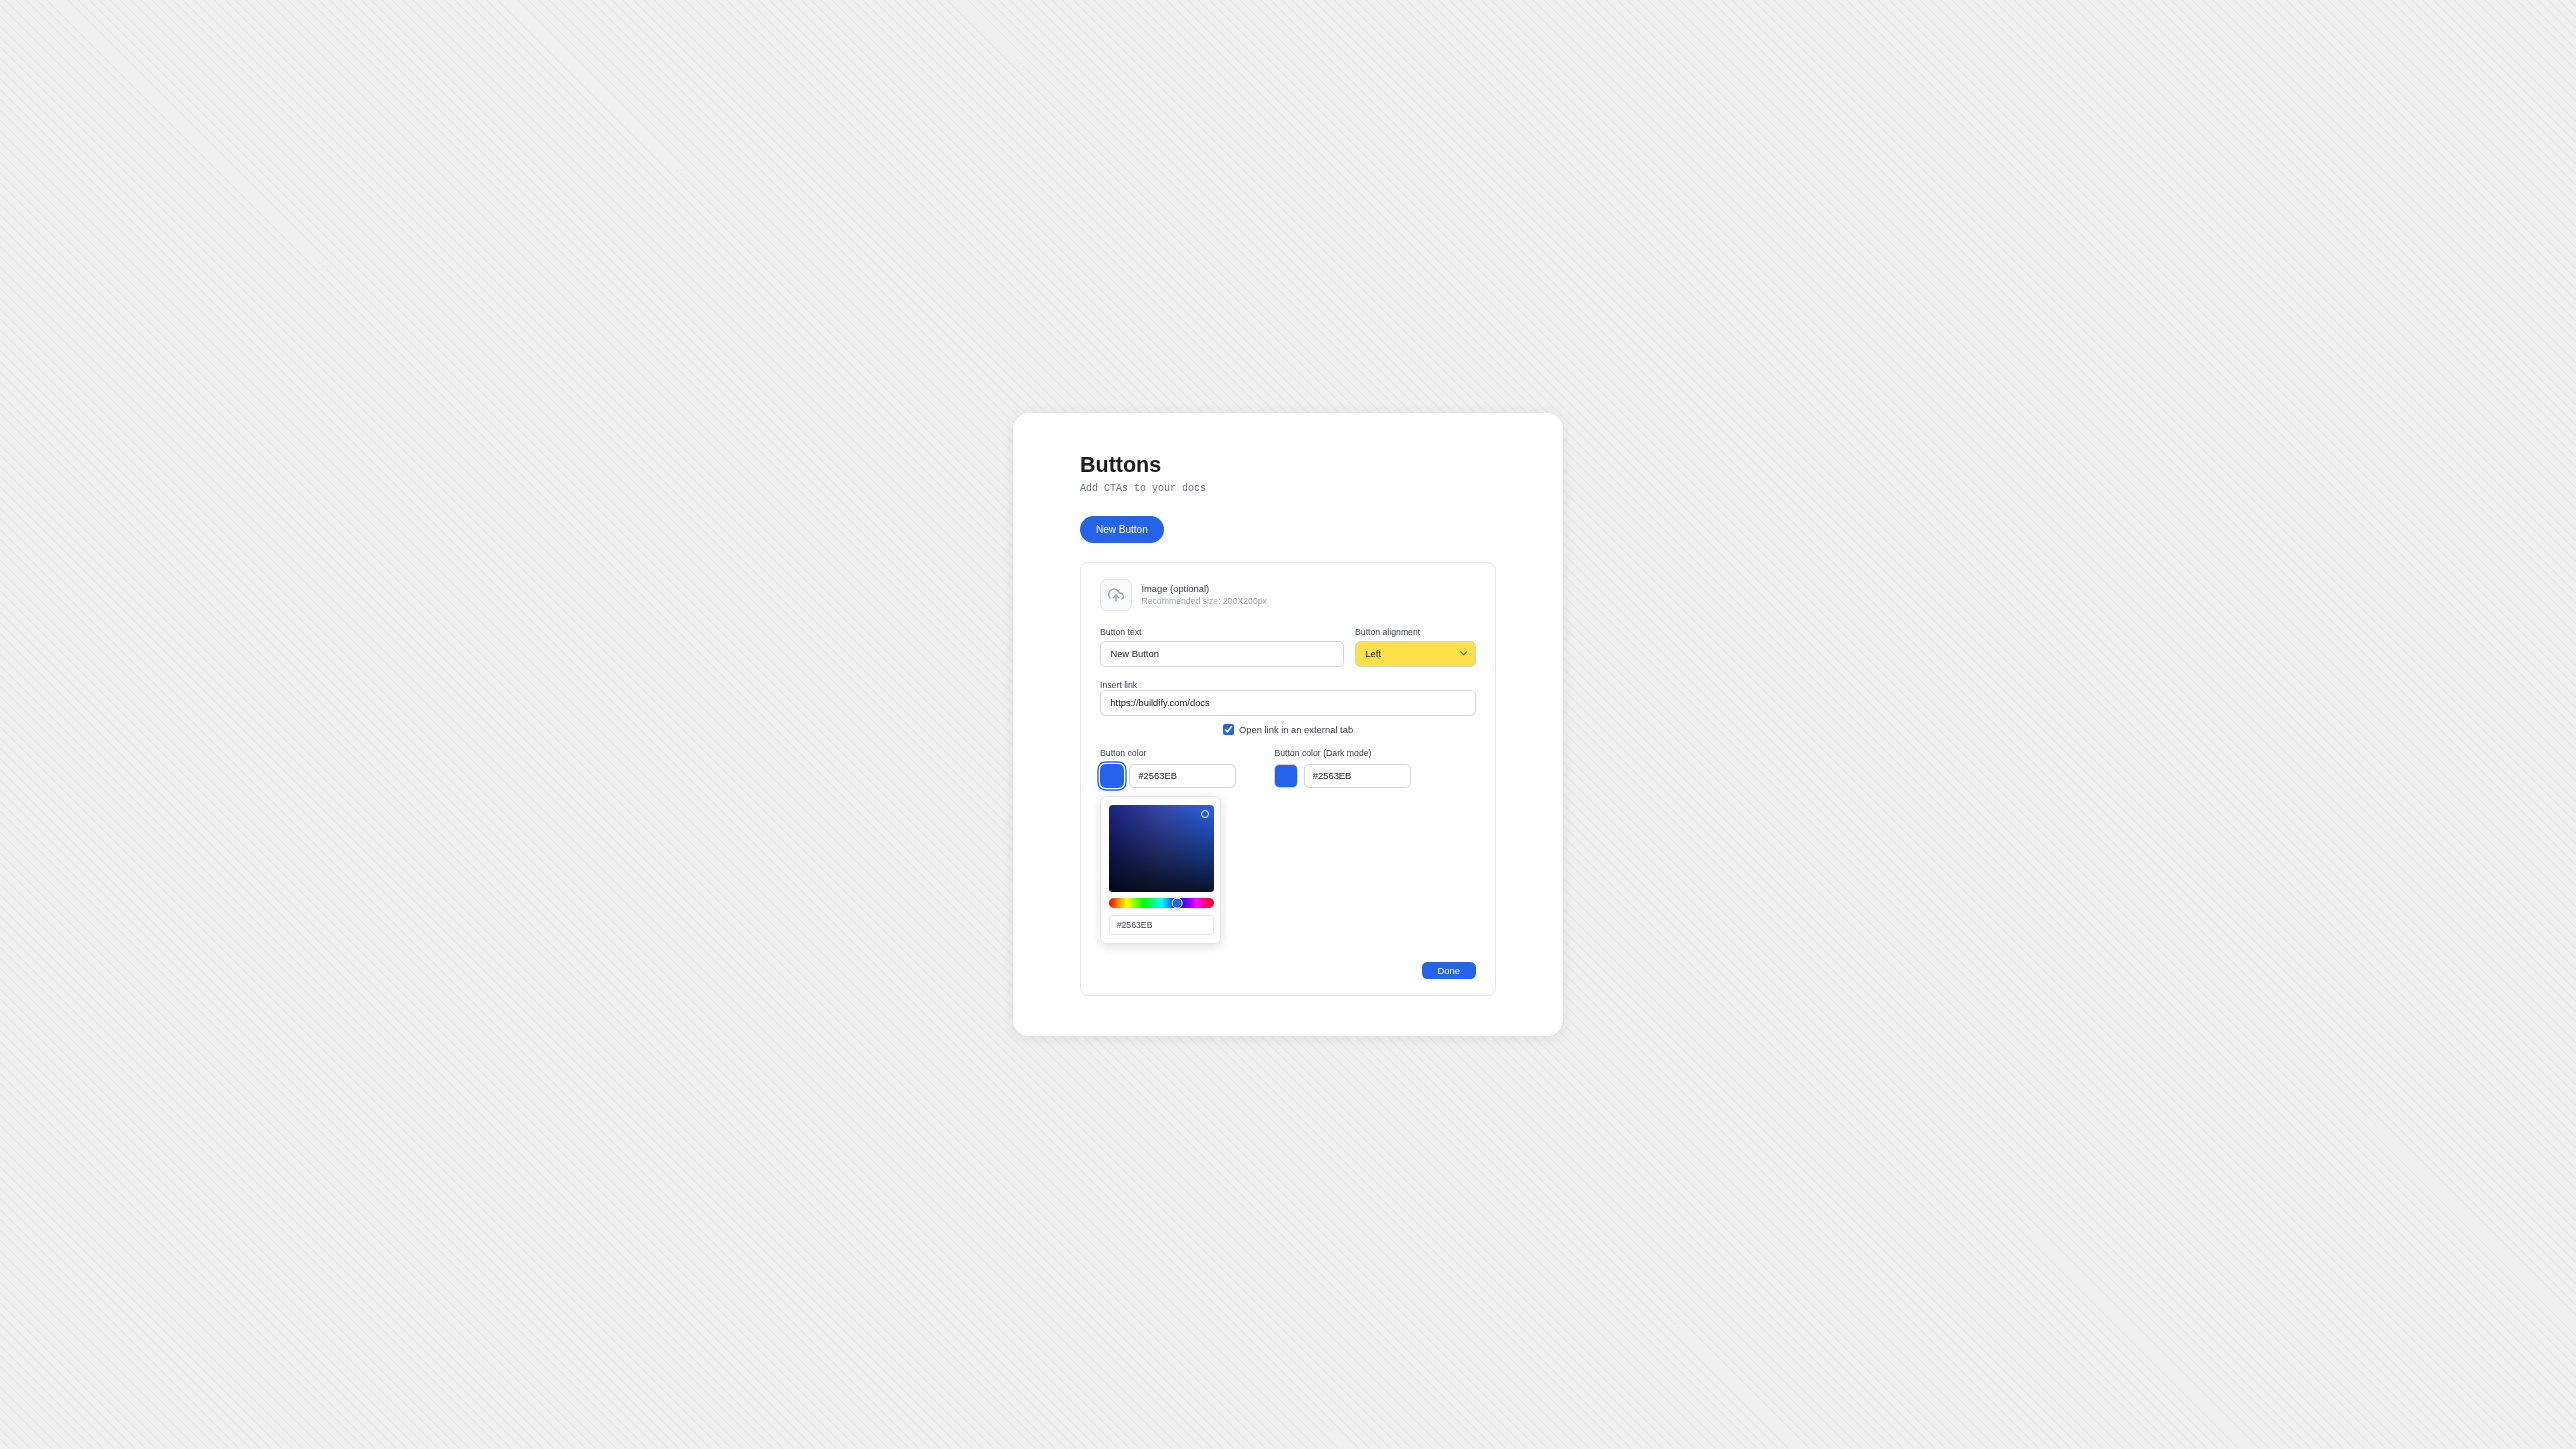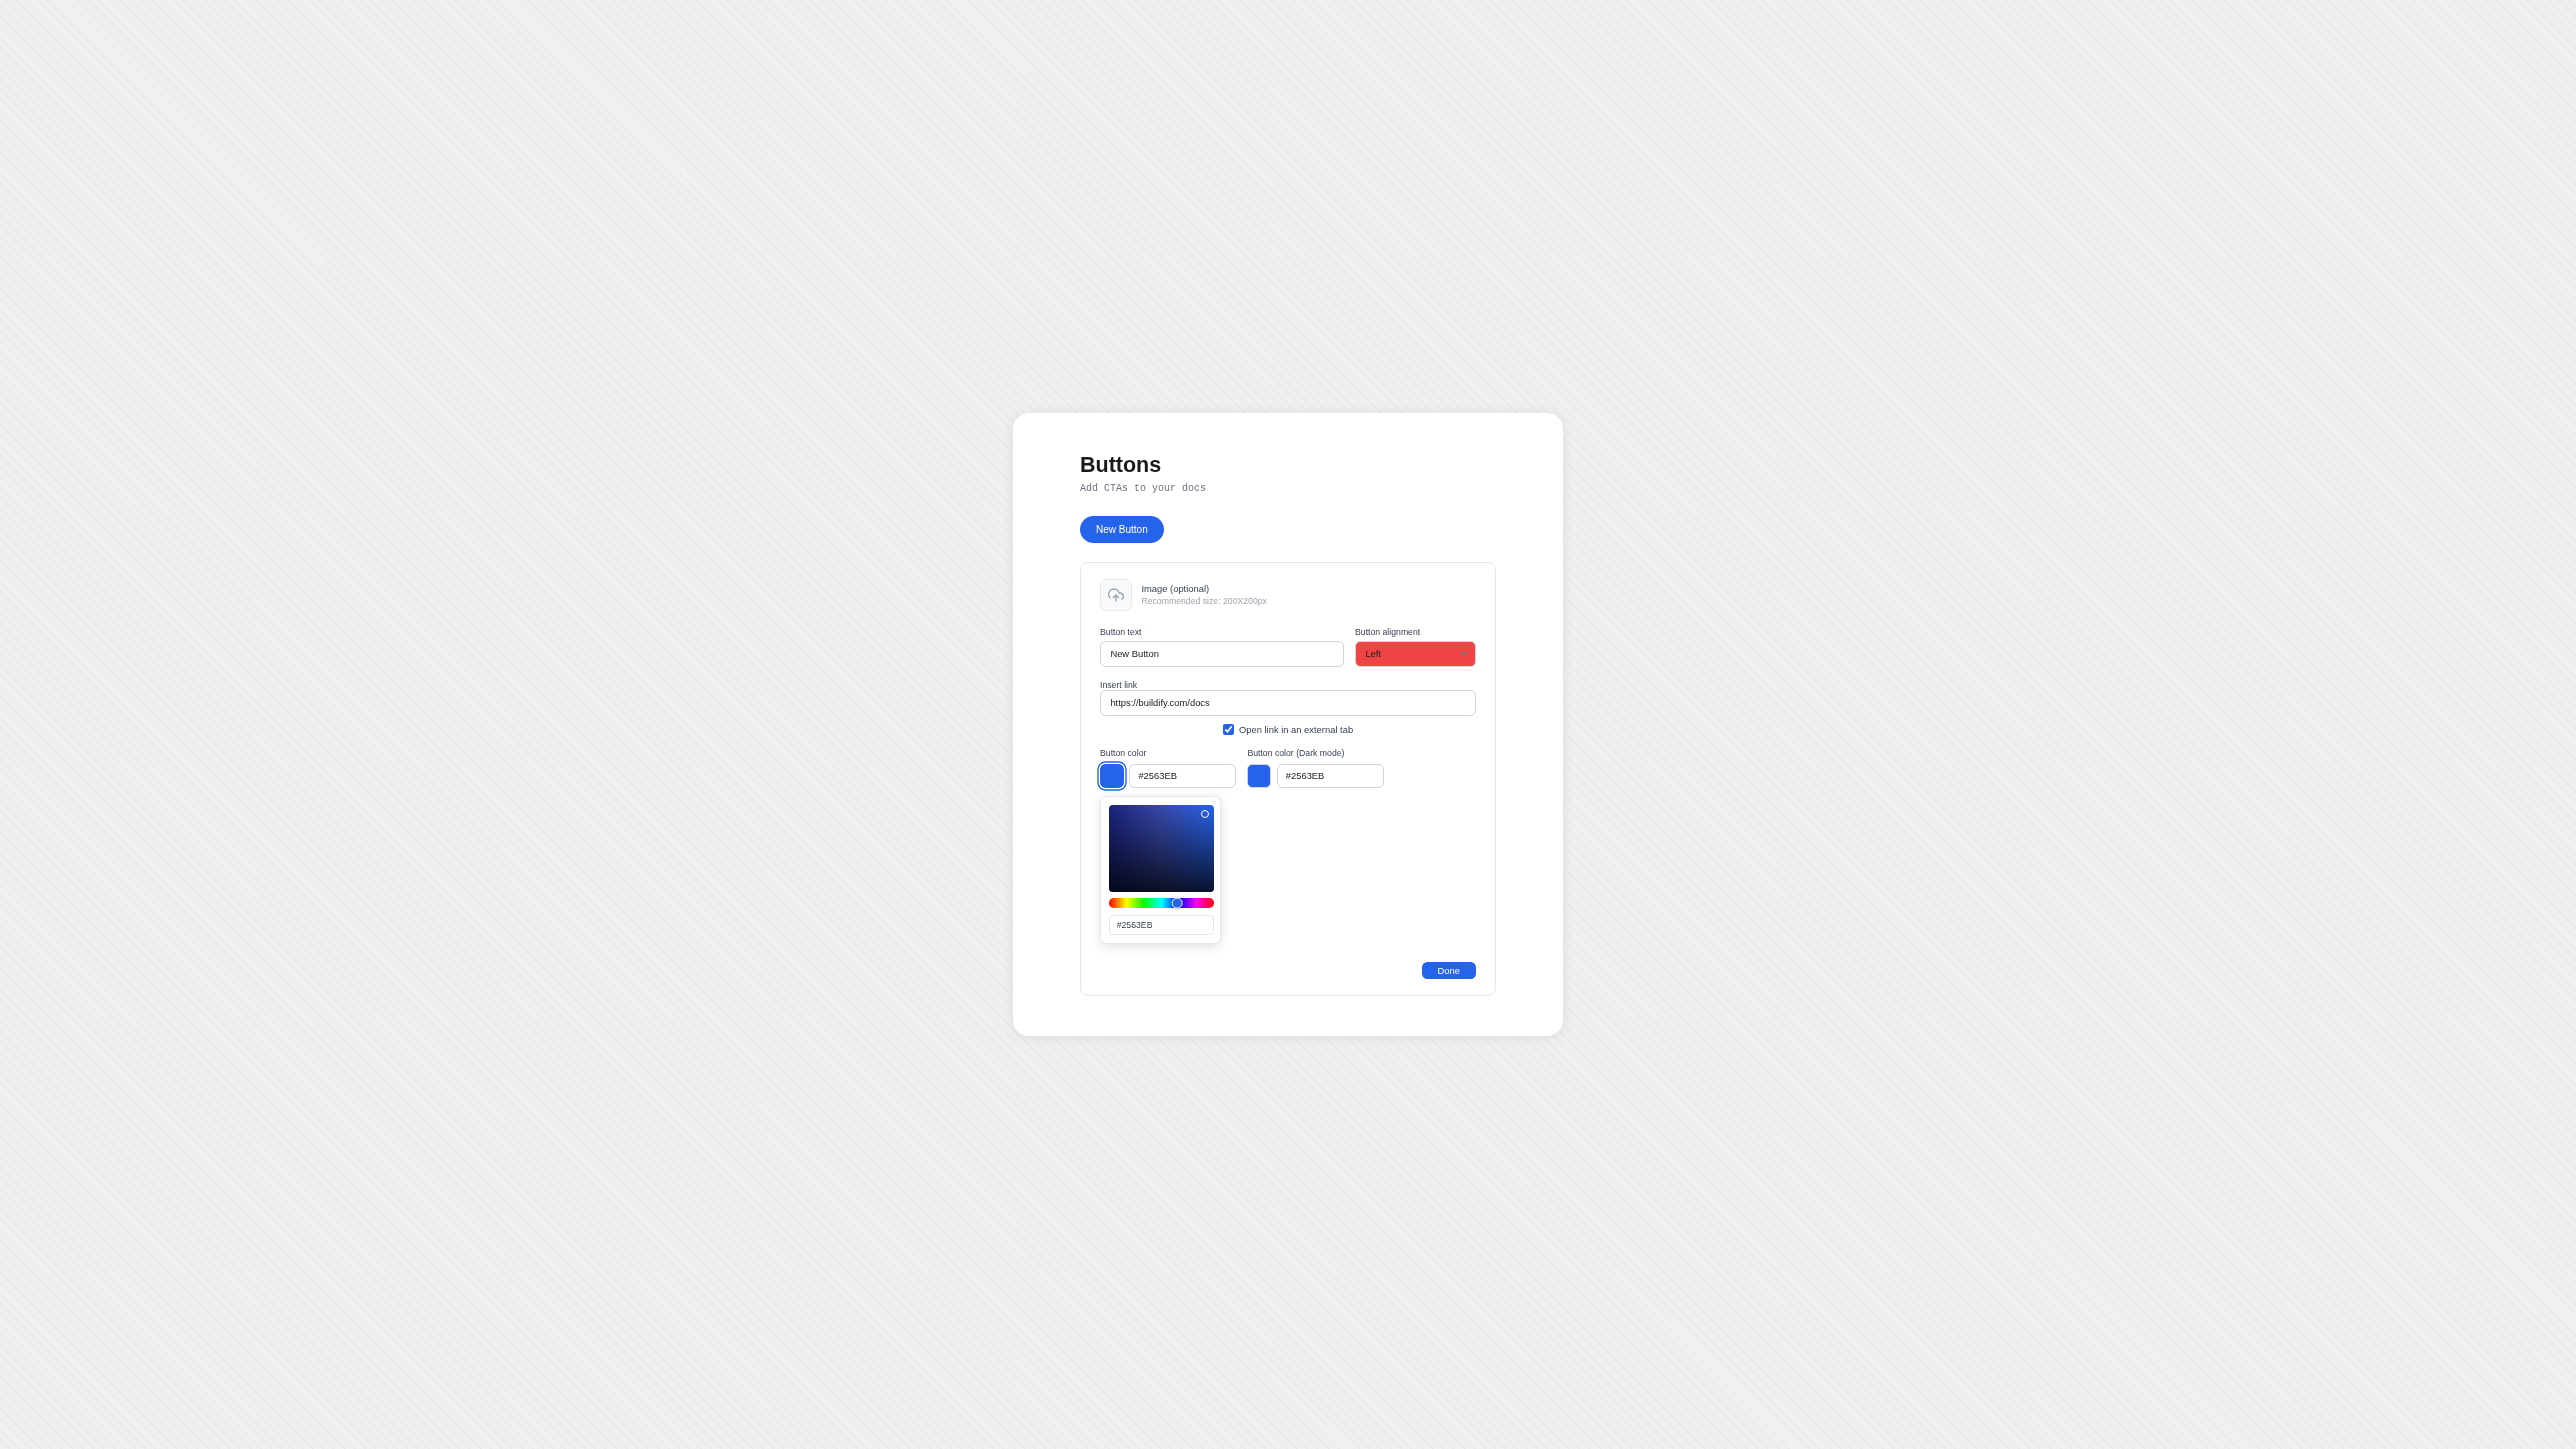--- a/index.html
+++ b/index.html
@@ -124,21 +124,21 @@
     }
     .form-select {
       border: 0.7px solid #d1d5db;
       border-radius: 5.4px;
       padding: 6.7px 24px 6.7px 9.4px;
       font-size: 9.4px;
       color: #1a1a1a;
       outline: none;
       width: 100%;
       appearance: none;
-      background: #ef4444;
+      background: #fde047;
       cursor: pointer;
     }
     .select-chevron {
       position: absolute;
       right: 8px;
       top: 50%;
       transform: translateY(-50%);
       pointer-events: none;
       color: #6b7280;
     }
@@ -160,21 +160,21 @@
       height: 10.7px;
       accent-color: #2563EB;
       cursor: pointer;
     }
     .checkbox-label {
       font-size: 9.4px;
       color: #374151;
     }
     .color-section {
       display: flex;
-      gap: 11px;
+      gap: 38px;
       align-items: flex-start;
       margin-bottom: 13.4px;
     }
     .color-group {
       display: flex;
       flex-direction: column;
     }
     .color-group-label {
       font-size: 8.7px;
       font-weight: 500;

